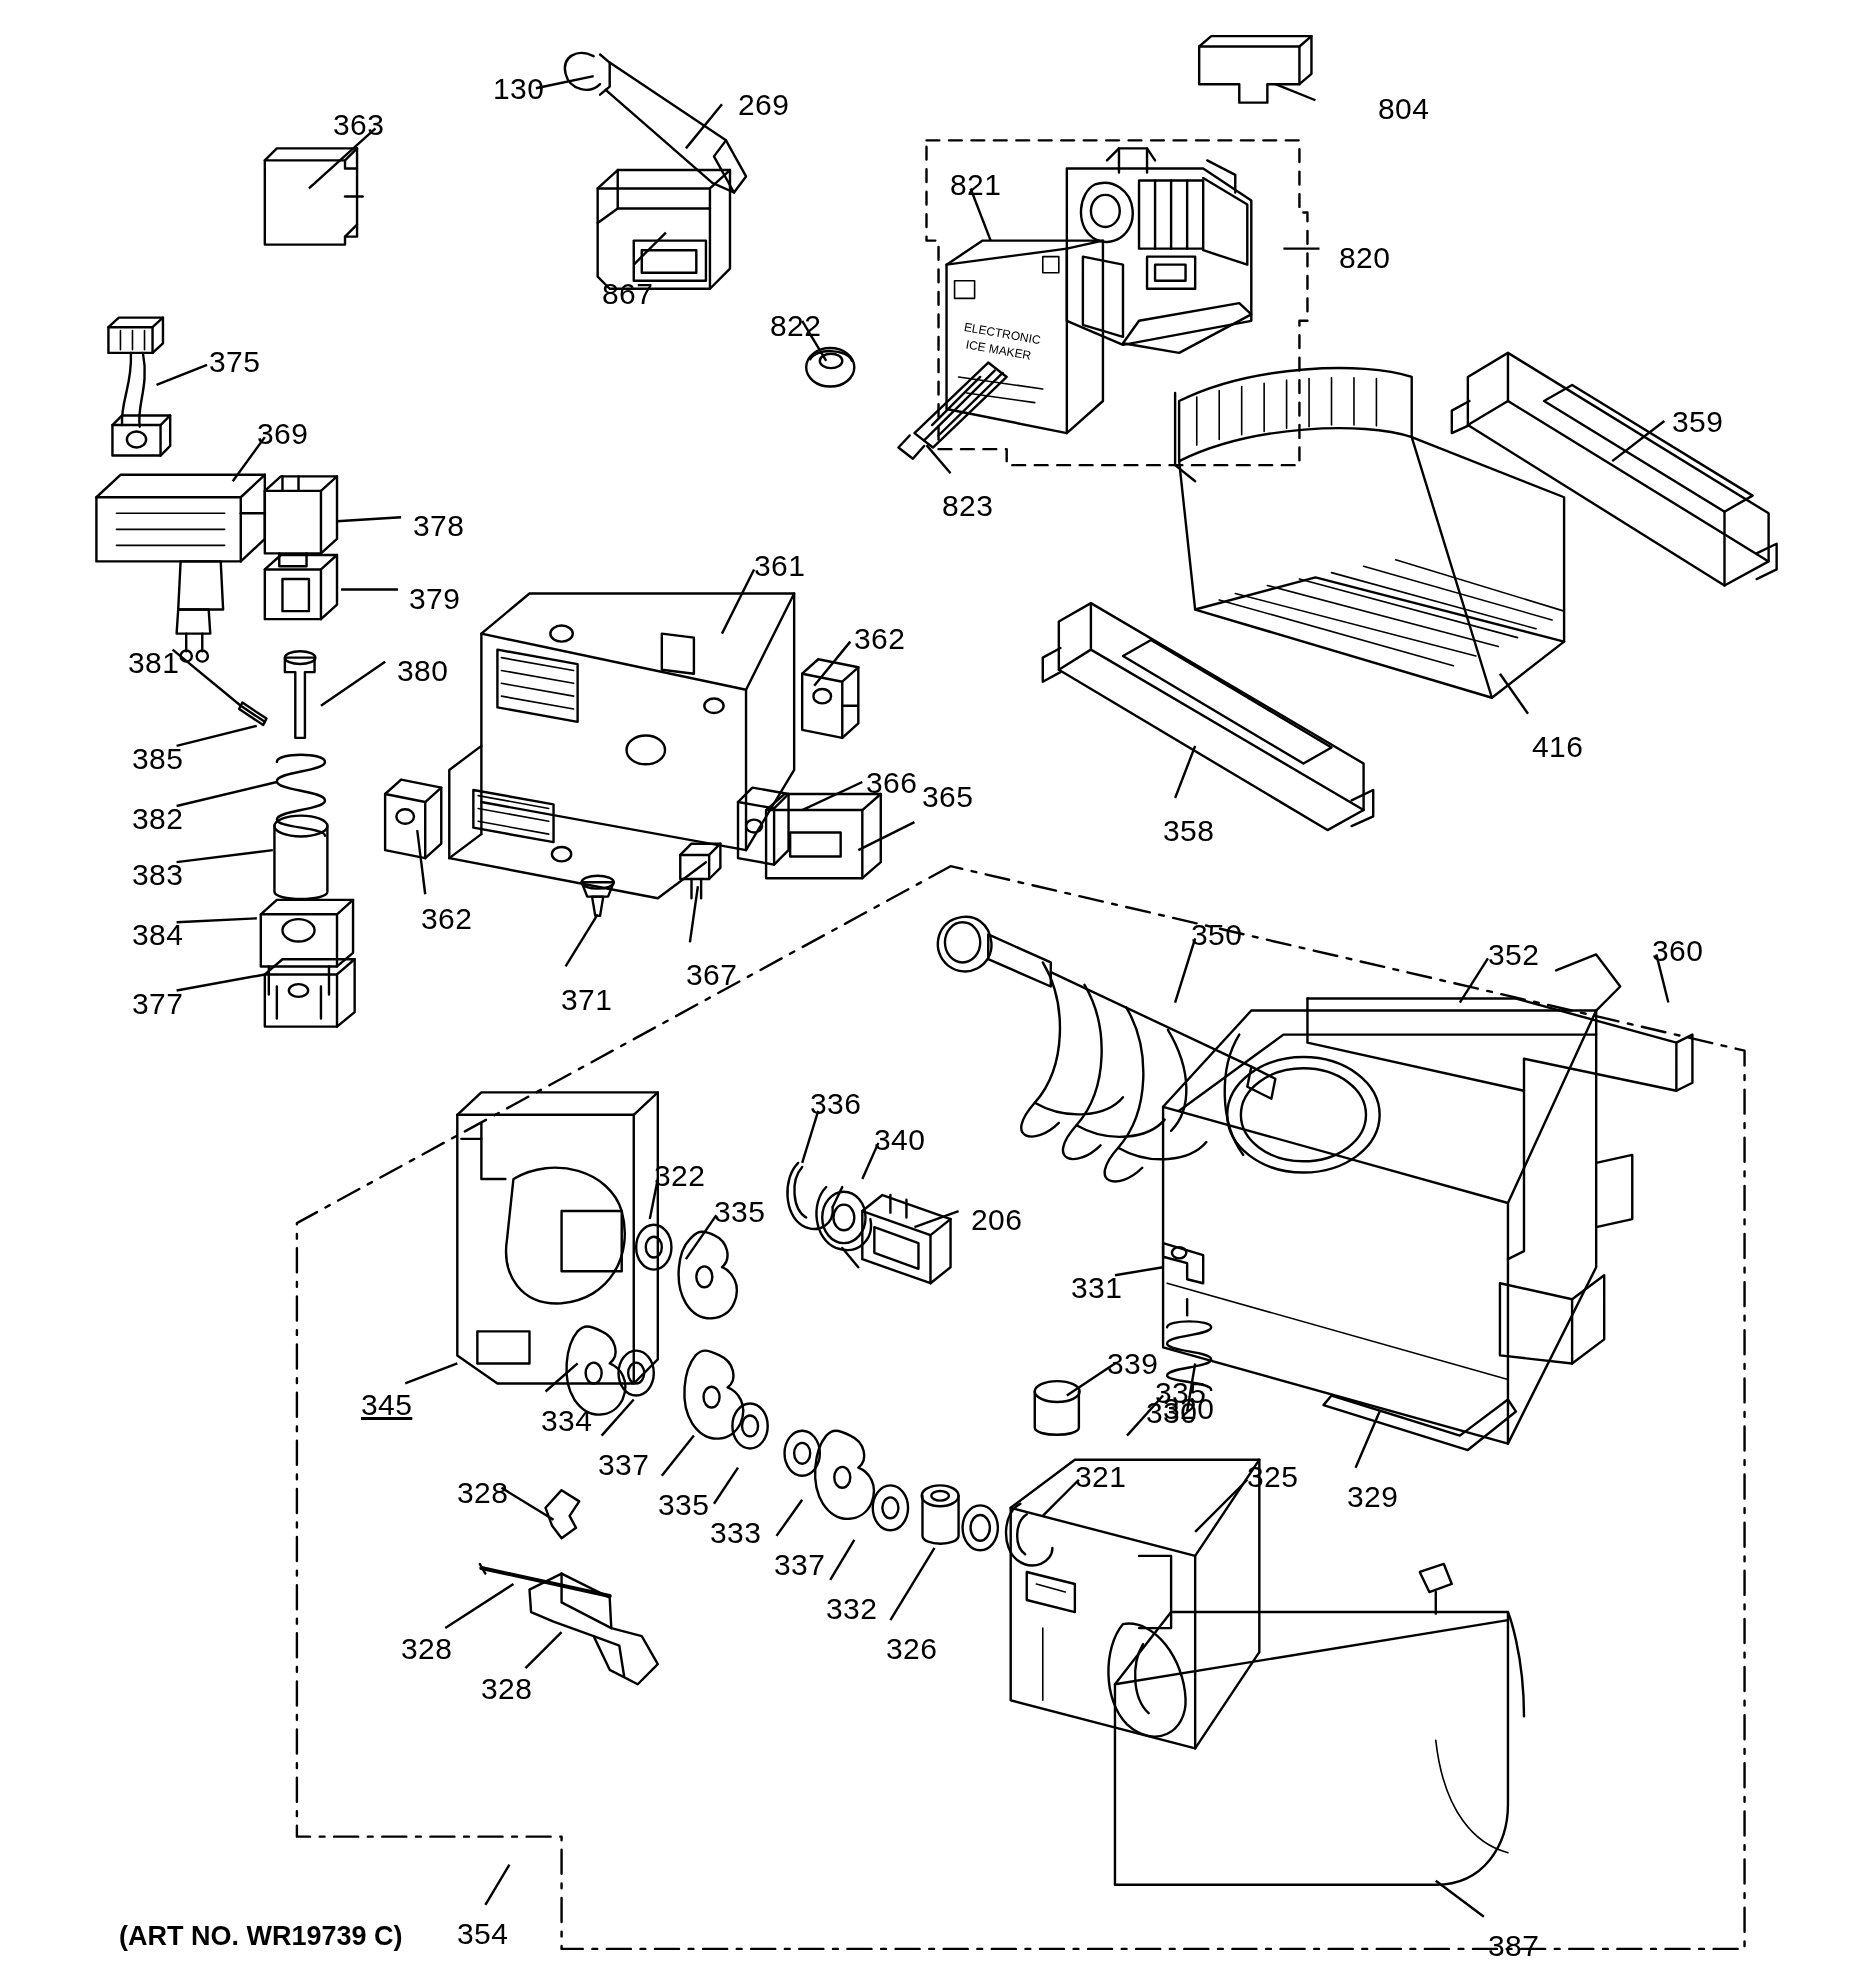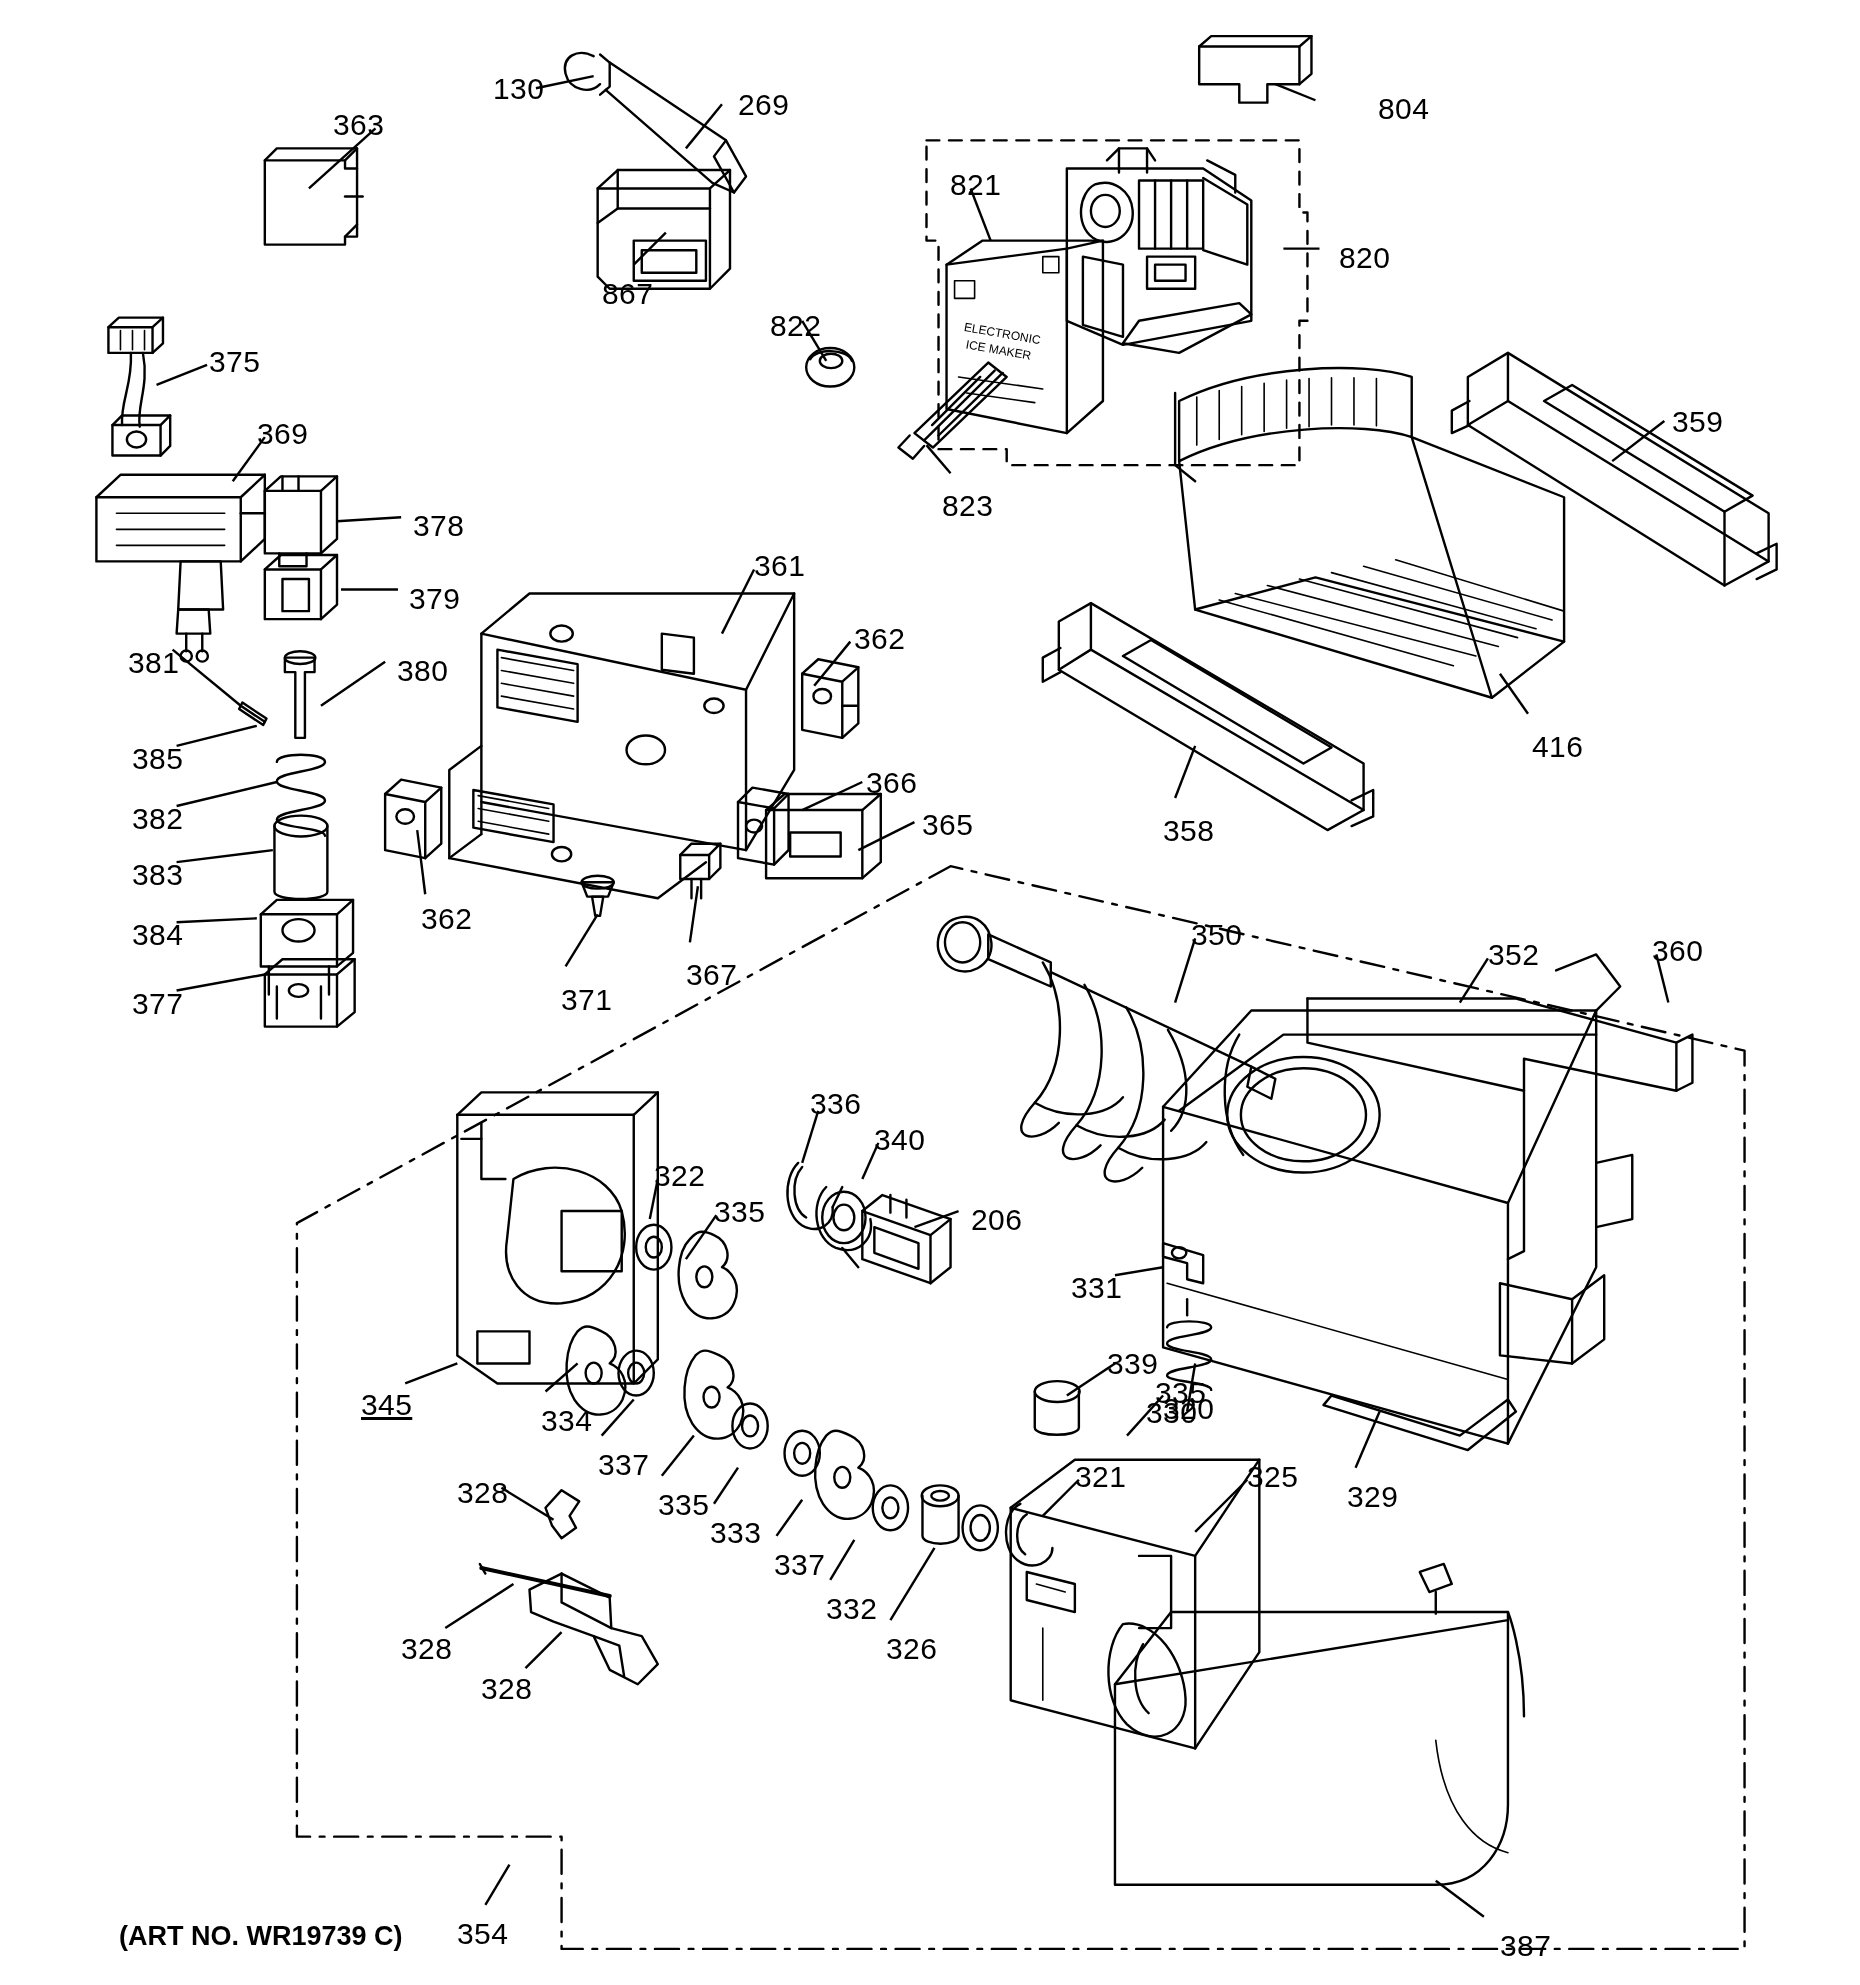--- a/index.html
+++ b/index.html
@@ -537,21 +537,21 @@
       <div class="callout" style="left: 397px; top: 654px;">380</div>
       <div class="callout" style="left: 132px; top: 742px;">385</div>
       <div class="callout" style="left: 132px; top: 802px;">382</div>
       <div class="callout" style="left: 132px; top: 858px;">383</div>
       <div class="callout" style="left: 132px; top: 918px;">384</div>
       <div class="callout" style="left: 132px; top: 987px;">377</div>
       <div class="callout" style="left: 754px; top: 549px;">361</div>
       <div class="callout" style="left: 854px; top: 622px;">362</div>
       <div class="callout" style="left: 421px; top: 902px;">362</div>
       <div class="callout" style="left: 866px; top: 766px;">366</div>
-      <div class="callout" style="left: 922px; top: 808px; text-align: right;">365</div>
+      <div class="callout" style="left: 922px; top: 780px; text-align: right;">365</div>
       <div class="callout" style="left: 561px; top: 983px;">371</div>
       <div class="callout" style="left: 686px; top: 958px;">367</div>
       <div class="callout" style="left: 1672px; top: 405px;">359</div>
       <div class="callout" style="left: 1532px; top: 730px;">416</div>
       <div class="callout" style="left: 1163px; top: 814px;">358</div>
       <div class="callout" style="left: 1191px; top: 918px;">350</div>
       <div class="callout" style="left: 1488px; top: 938px;">352</div>
       <div class="callout" style="left: 1652px; top: 934px;">360</div>
       <div class="callout" style="left: 1071px; top: 1271px;">331</div>
       <div class="callout" style="left: 810px; top: 1087px;">336</div>
@@ -567,21 +567,21 @@
       <div class="callout" style="left: 774px; top: 1548px;">337</div>
       <div class="callout" style="left: 1155px; top: 1376px;">335</div>
       <div class="callout" style="left: 826px; top: 1592px;">332</div>
       <div class="callout" style="left: 1163px; top: 1392px;">320</div>
       <div class="callout" style="left: 886px; top: 1632px;">326</div>
       <div class="callout" style="left: 1075px; top: 1460px;">321</div>
       <div class="callout" style="left: 1107px; top: 1347px;">339</div>
       <div class="callout" style="left: 1146px; top: 1396px;">330</div>
       <div class="callout" style="left: 1347px; top: 1480px;">329</div>
       <div class="callout" style="left: 1247px; top: 1460px;">325</div>
-      <div class="callout" style="left: 1488px; top: 1929px; margin-left: 12px;">387</div>
+      <div class="callout" style="left: 1488px; top: 1929px;">387</div>
       <div class="callout" style="left: 457px; top: 1476px;">328</div>
       <div class="callout" style="left: 401px; top: 1632px;">328</div>
       <div class="callout" style="left: 481px; top: 1672px;">328</div>
       <div class="callout" style="left: 457px; top: 1917px;">354</div>
     </div>
 
   <div class="artno" style="left:119px; top:1921px;">(ART NO. WR19739 C)</div>
 
 </div>
 

